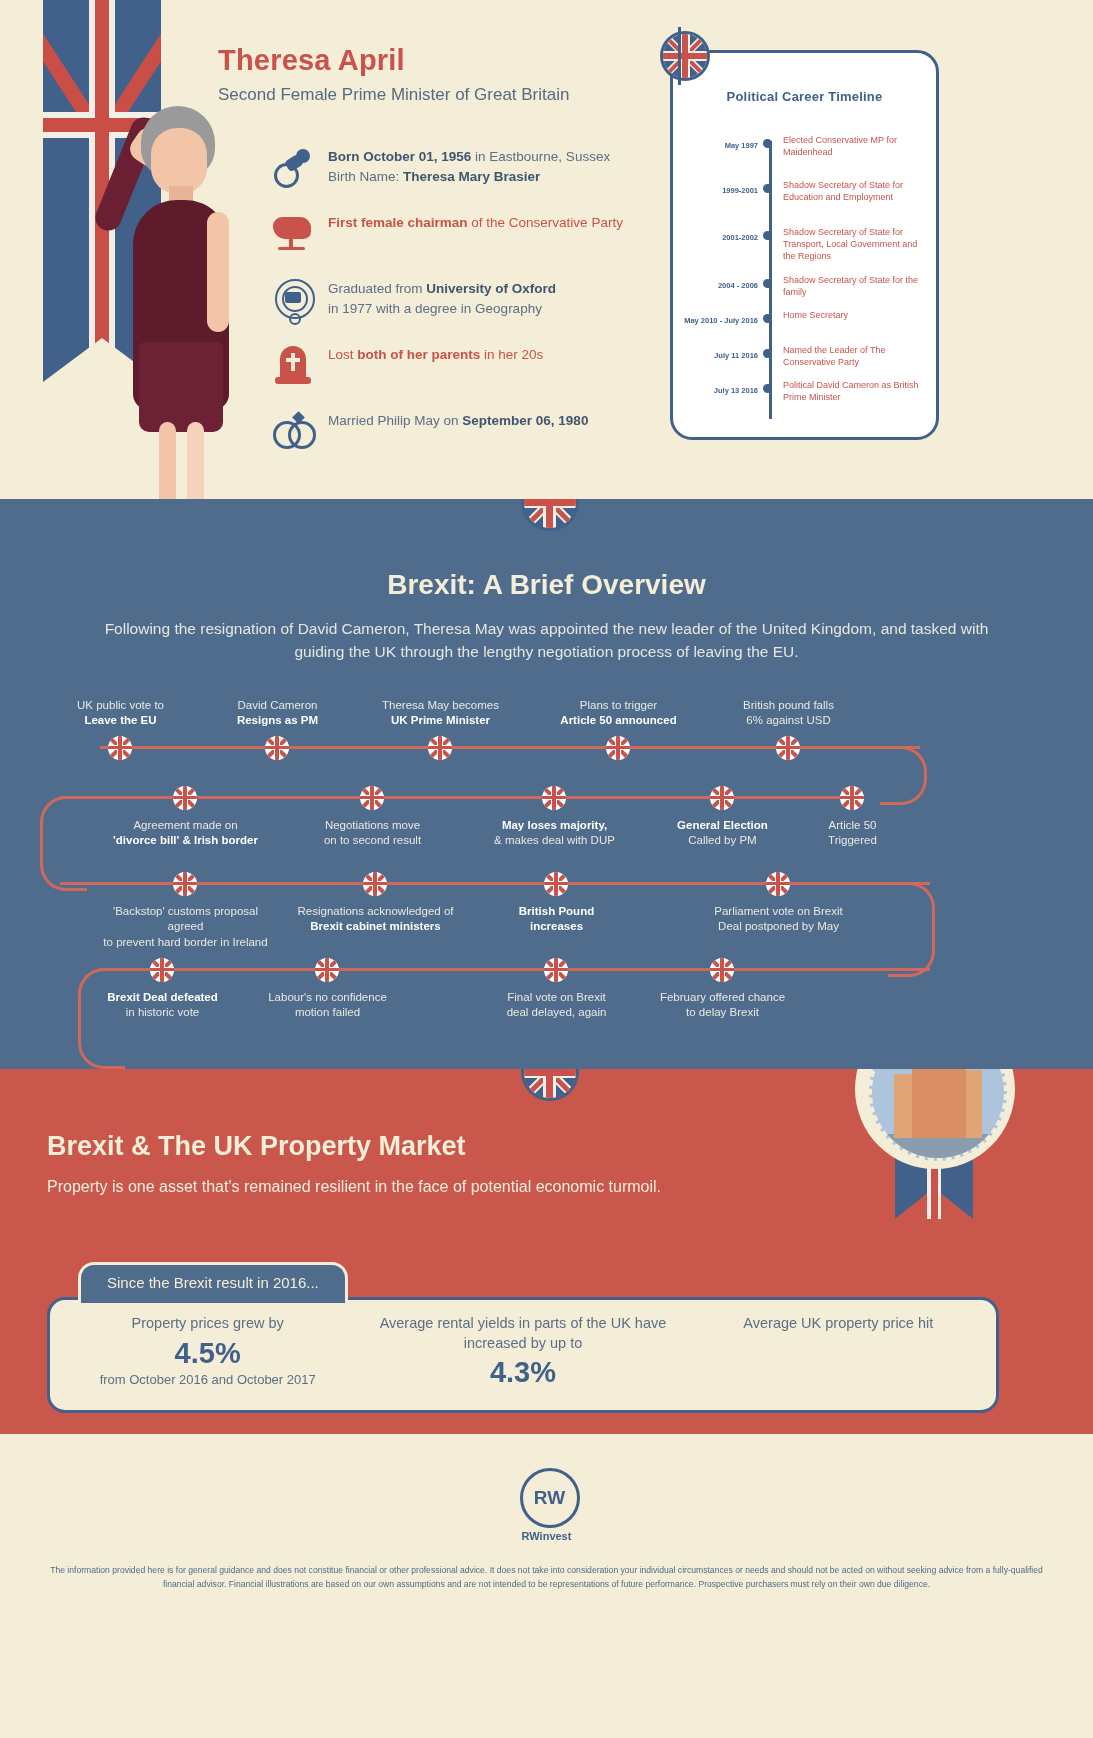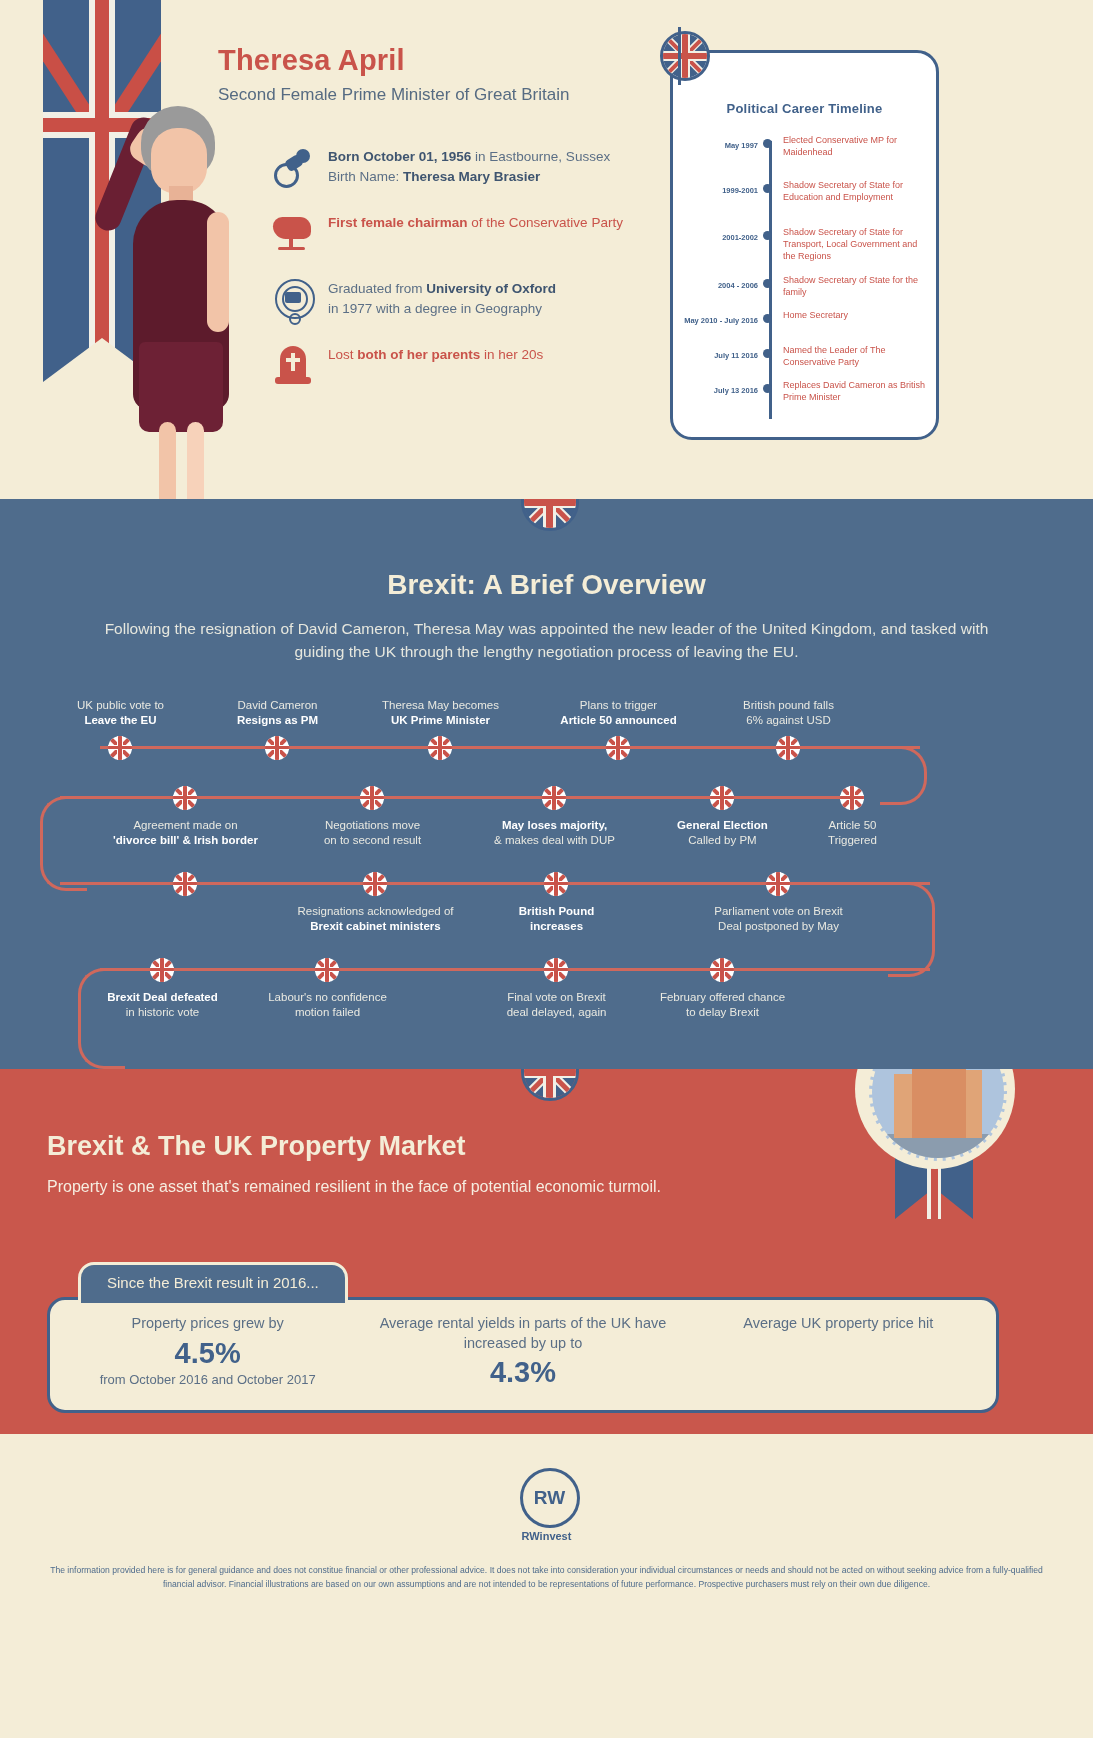--- a/index.html
+++ b/index.html
@@ -75,21 +75,21 @@
   .ic-grave .g-ch{position:absolute;left:14px;top:15px;width:14px;height:4px;background:#f4edd7;}
 
   .ic-rings{position:relative;}
   .ic-rings .r1{position:absolute;left:1px;top:12px;width:22px;height:22px;border:3px solid #41618a;border-radius:50%;}
   .ic-rings .r2{position:absolute;left:16px;top:12px;width:22px;height:22px;border:3px solid #41618a;border-radius:50%;}
   .ic-rings .r-d{position:absolute;left:22px;top:4px;width:9px;height:9px;background:#41618a;transform:rotate(45deg);}
 
   
   .tlcard{position:absolute;left:670px;top:50px;width:263px;height:384px;background:#ffffff;
           border:3px solid #41618a;border-radius:22px;}
-  .tlcard-title{text-align:center;font-size:13px;font-weight:bold;color:#41618a;margin-top:48px;letter-spacing:.2px;}
+  .tlcard-title{text-align:center;font-size:13px;font-weight:bold;color:#41618a;margin-top:36px;letter-spacing:.2px;}
   .tl-badge{position:absolute;left:-13px;top:-22px;width:44px;height:44px;}
   .tl-rail{position:absolute;left:96px;top:88px;width:3px;height:278px;background:#41618a;}
   .tl-rail-top{position:absolute;left:18px;top:-4px;width:3px;height:58px;background:#41618a;}
   .tl-row{position:absolute;left:0;width:263px;}
   .tl-date{position:absolute;right:178px;width:auto;text-align:right;font-size:7.5px;font-weight:bold;color:#41618a;white-space:nowrap;top:0;}
   .tl-dot{position:absolute;left:90px;top:-2px;width:9px;height:9px;background:#41618a;border-radius:50%;}
   .tl-label{position:absolute;left:110px;width:148px;font-size:9px;line-height:1.32;color:#c9534a;top:-6px;}
 
   
   .brexit{position:relative;background:#4f6c8c;padding:0;height:570px;overflow:hidden;}
@@ -230,20 +230,30 @@
           <div class="g-stone"></div>
             <div class="g-cv"></div>
             <div class="g-ch"></div>
             <div class="g-base"></div>
         </div>
         <div class="ftext">
           <span>Lost </span><b>both of her parents</b><span> in her 20s</span>
         </div>
       </div>
 
+      <div class="fact">
+        <div class="ficon ic-rings">
+          <div class="r1"></div>
+            <div class="r2"></div>
+            <div class="r-d"></div>
+        </div>
+        <div class="ftext">
+          <span>Married Philip May on </span><b>September 06, 1980</b>
+        </div>
+      </div>
     </div>
 
     <div class="tlcard">
       <div class="tl-badge">
         <div class="uj" style="width:44px;height:44px;border:3px solid #41618a;">
           <div class="u-bg"></div>
           <div class="u-d" style="transform:translate(-50%,-50%) rotate(45deg);"></div>
           <div class="u-d" style="transform:translate(-50%,-50%) rotate(-45deg);"></div>
           <div class="u-dr" style="transform:translate(-50%,-50%) rotate(45deg);"></div>
           <div class="u-dr" style="transform:translate(-50%,-50%) rotate(-45deg);"></div>
@@ -283,21 +293,21 @@
             <div class="tl-label">Home Secretary</div>
           </div>
           <div class="tl-row" style="top: 298px;">
             <div class="tl-date">July 11 2016</div>
             <div class="tl-dot"></div>
             <div class="tl-label">Named the Leader of The Conservative Party</div>
           </div>
           <div class="tl-row" style="top: 333px;">
             <div class="tl-date">July 13 2016</div>
             <div class="tl-dot"></div>
-            <div class="tl-label">Replaces David Cameron as British Prime Minister</div>
+            <div class="tl-label">Political David Cameron as British Prime Minister</div>
           </div>
         </div>
     </div>
   </div>
 
   <div class="brexit">
     <div class="sec-badge" style="top:-26px;">
       <div class="uj" style="width:52px;height:52px;border:3px solid #41618a;">
         <div class="u-bg"></div>
         <div class="u-d" style="transform:translate(-50%,-50%) rotate(45deg);"></div>
@@ -445,20 +455,21 @@
           <div class="uj" style="width:24px;height:24px;">
             <div class="u-bg" style="background:#fff"></div>
             <div class="u-d" style="background:#c9534a;transform:translate(-50%,-50%) rotate(45deg);"></div>
             <div class="u-d" style="background:#c9534a;transform:translate(-50%,-50%) rotate(-45deg);"></div>
             <div class="u-wv" style="background:#fff"></div>
             <div class="u-wh" style="background:#fff"></div>
             <div class="u-rv" style="background:#c9534a"></div>
             <div class="u-rh" style="background:#c9534a"></div>
           </div>
         </div>
+        <div class="evt" style="left: 98px; top: 210px;"><span>'Backstop' customs proposal agreed</span><br><span>to prevent hard border in Ireland</span></div>
         <div class="flagdot" style="left: 363px; top: 178px;">
           <div class="uj" style="width:24px;height:24px;">
             <div class="u-bg" style="background:#fff"></div>
             <div class="u-d" style="background:#c9534a;transform:translate(-50%,-50%) rotate(45deg);"></div>
             <div class="u-d" style="background:#c9534a;transform:translate(-50%,-50%) rotate(-45deg);"></div>
             <div class="u-wv" style="background:#fff"></div>
             <div class="u-wh" style="background:#fff"></div>
             <div class="u-rv" style="background:#c9534a"></div>
             <div class="u-rh" style="background:#c9534a"></div>
           </div>

